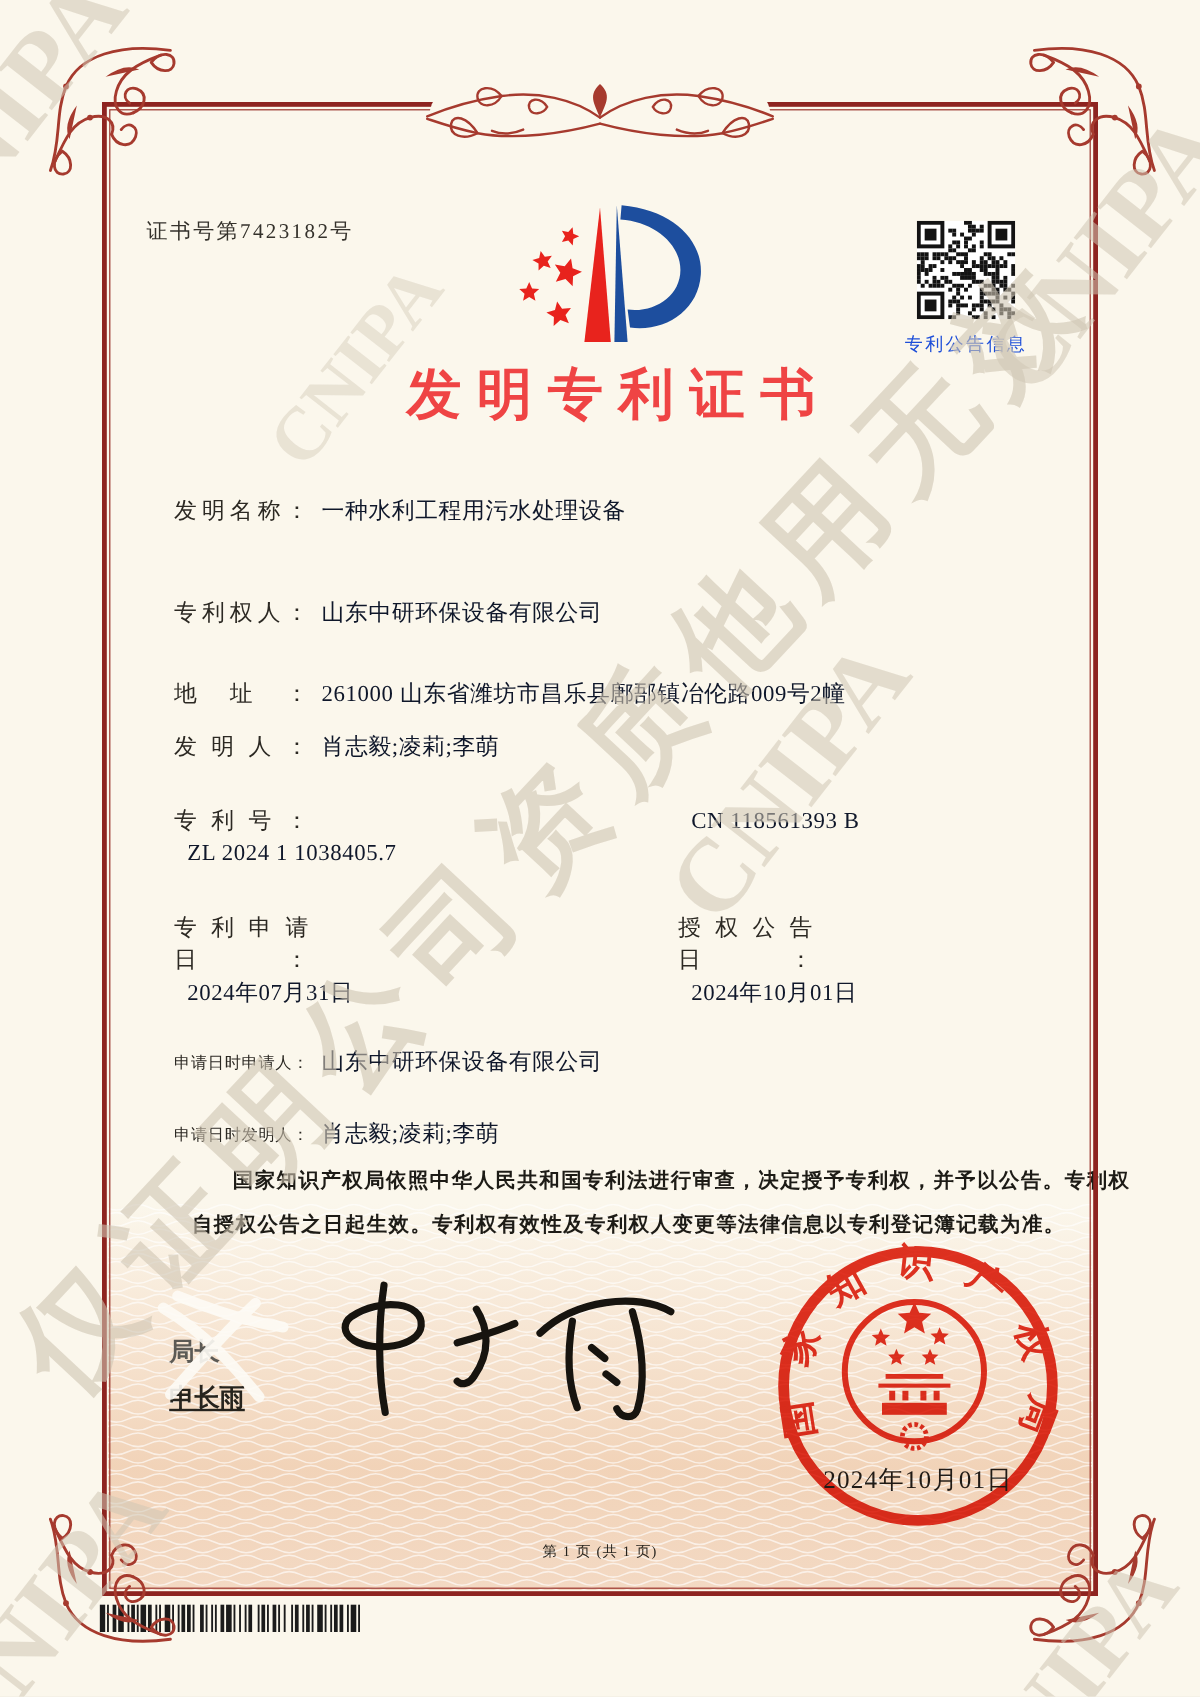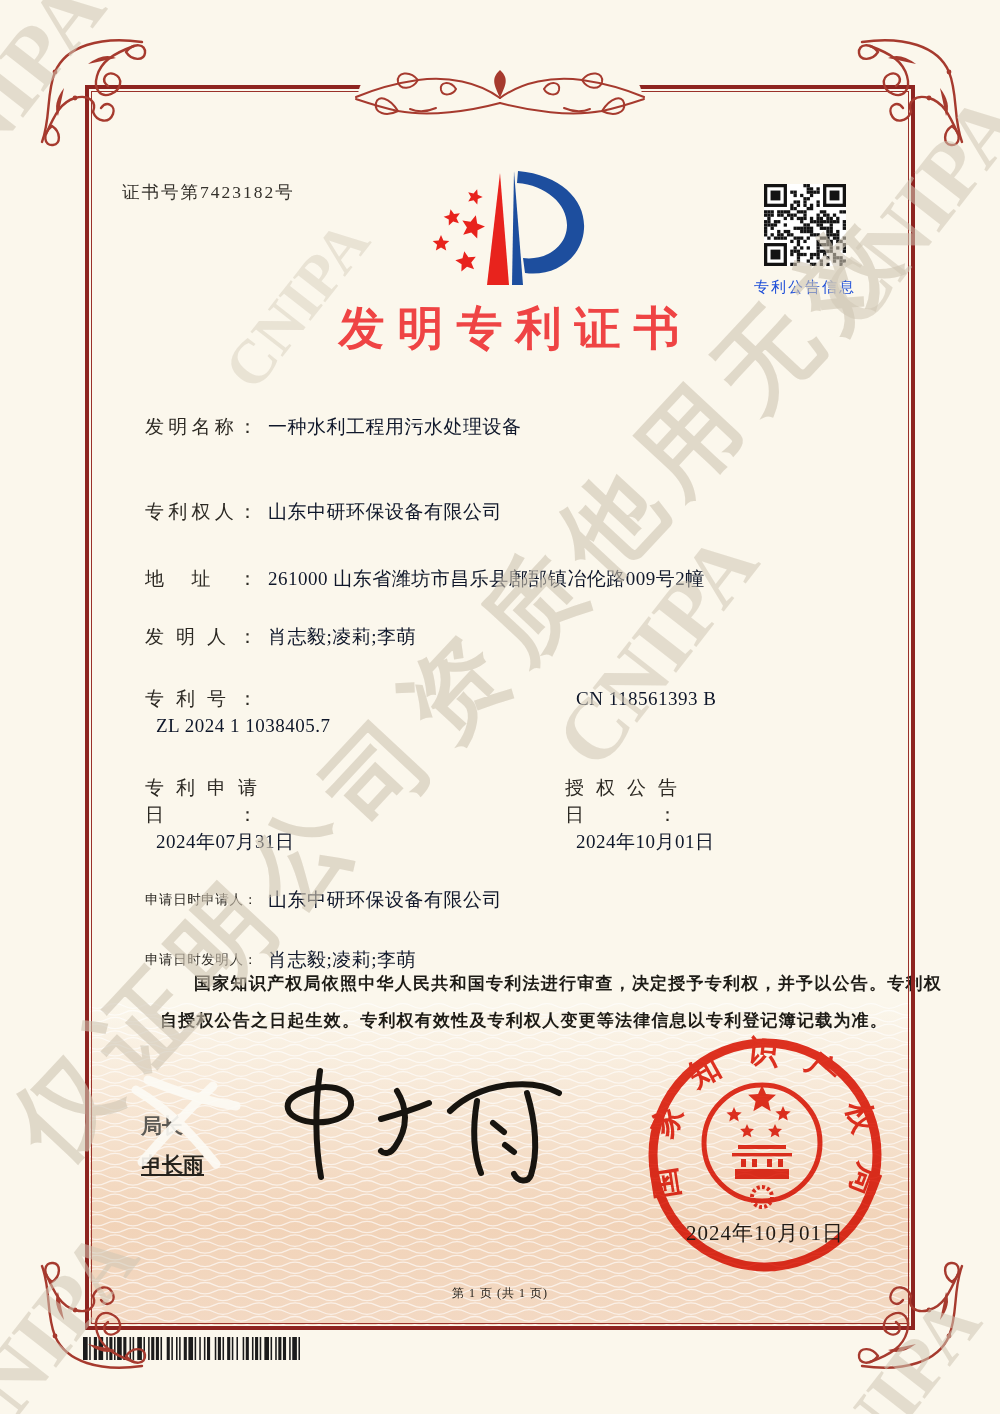--- a/index.html
+++ b/index.html
@@ -37,21 +37,21 @@
   .qr-wrap{position:absolute; left:764px; top:184px; z-index:2;}
   .qr-caption{position:absolute; left:738px; top:278px; width:134px; text-align:center;
     font-size:15px; letter-spacing:2px; color:#1d4ed8; z-index:2;}
   .title{position:absolute; left:0; right:0; top:298px; text-align:center; z-index:2;
     font-size:46px; font-weight:700; letter-spacing:13px; color:#ef4444;padding-left:31px;}
   
   .rows{position:absolute; left:145px; top:413px; width:745px; z-index:2; font-size:19px;}
   .row{display:flex; line-height:27px;}
   .row:nth-child(1){margin-bottom:58px;}
   .row:nth-child(2){margin-bottom:40px;}
-  .row:nth-child(3){margin-bottom:31px;}
+  .row:nth-child(3){margin-bottom:17px;}
   .row:nth-child(4){margin-bottom:35px;}
   .row:nth-child(5){margin-bottom:35px;}
   .row:nth-child(6){margin-bottom:31px;}
   .row:nth-child(7){margin-bottom:33px;}
   .pair{display:flex;flex-direction:column;}
   .c1{width:420px; flex:none;}
   .lbl{display:inline-block; width:112px; flex:none; text-align:justify; text-align-last:justify; color:#2c2923;}
   .lbl.small{font-size:13.5px; line-height:27px;}
   .val{margin-left:11px; letter-spacing:.5px; color:#0f172a; white-space:nowrap;}
   

